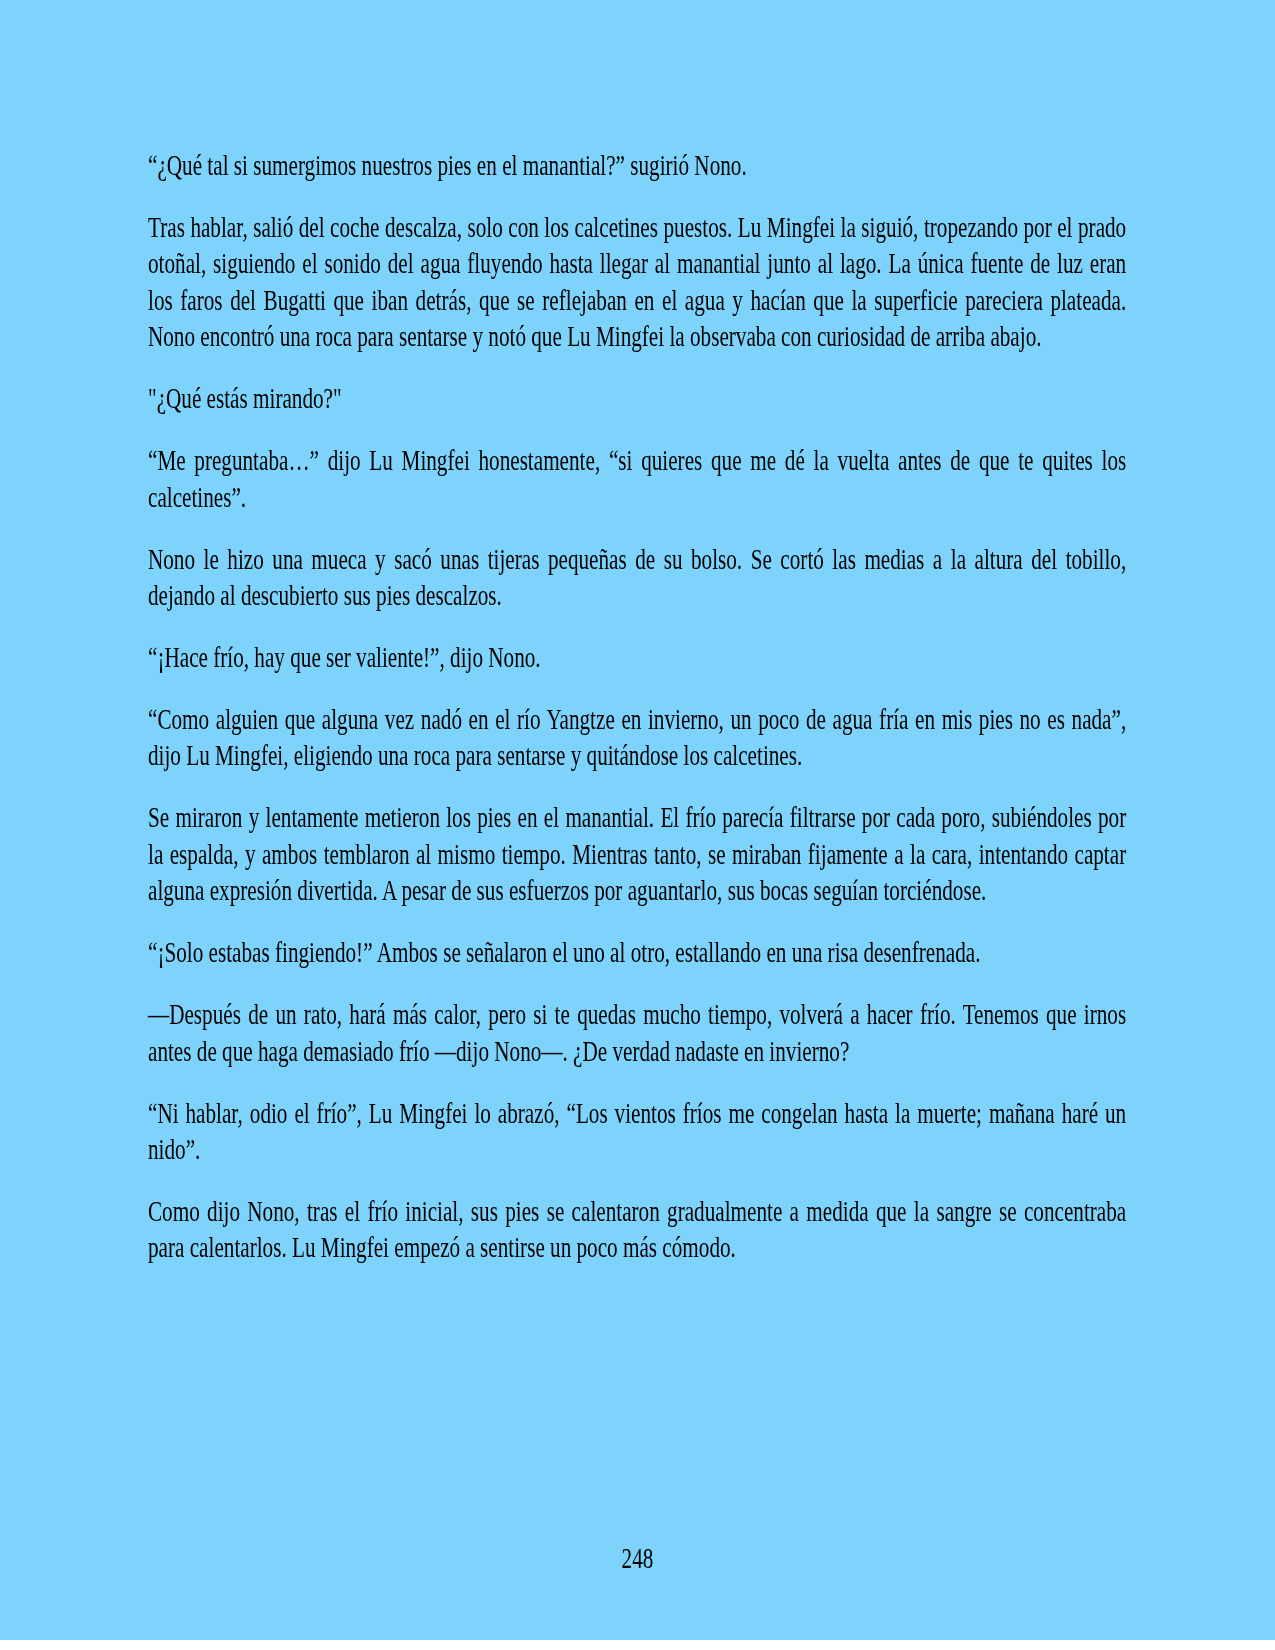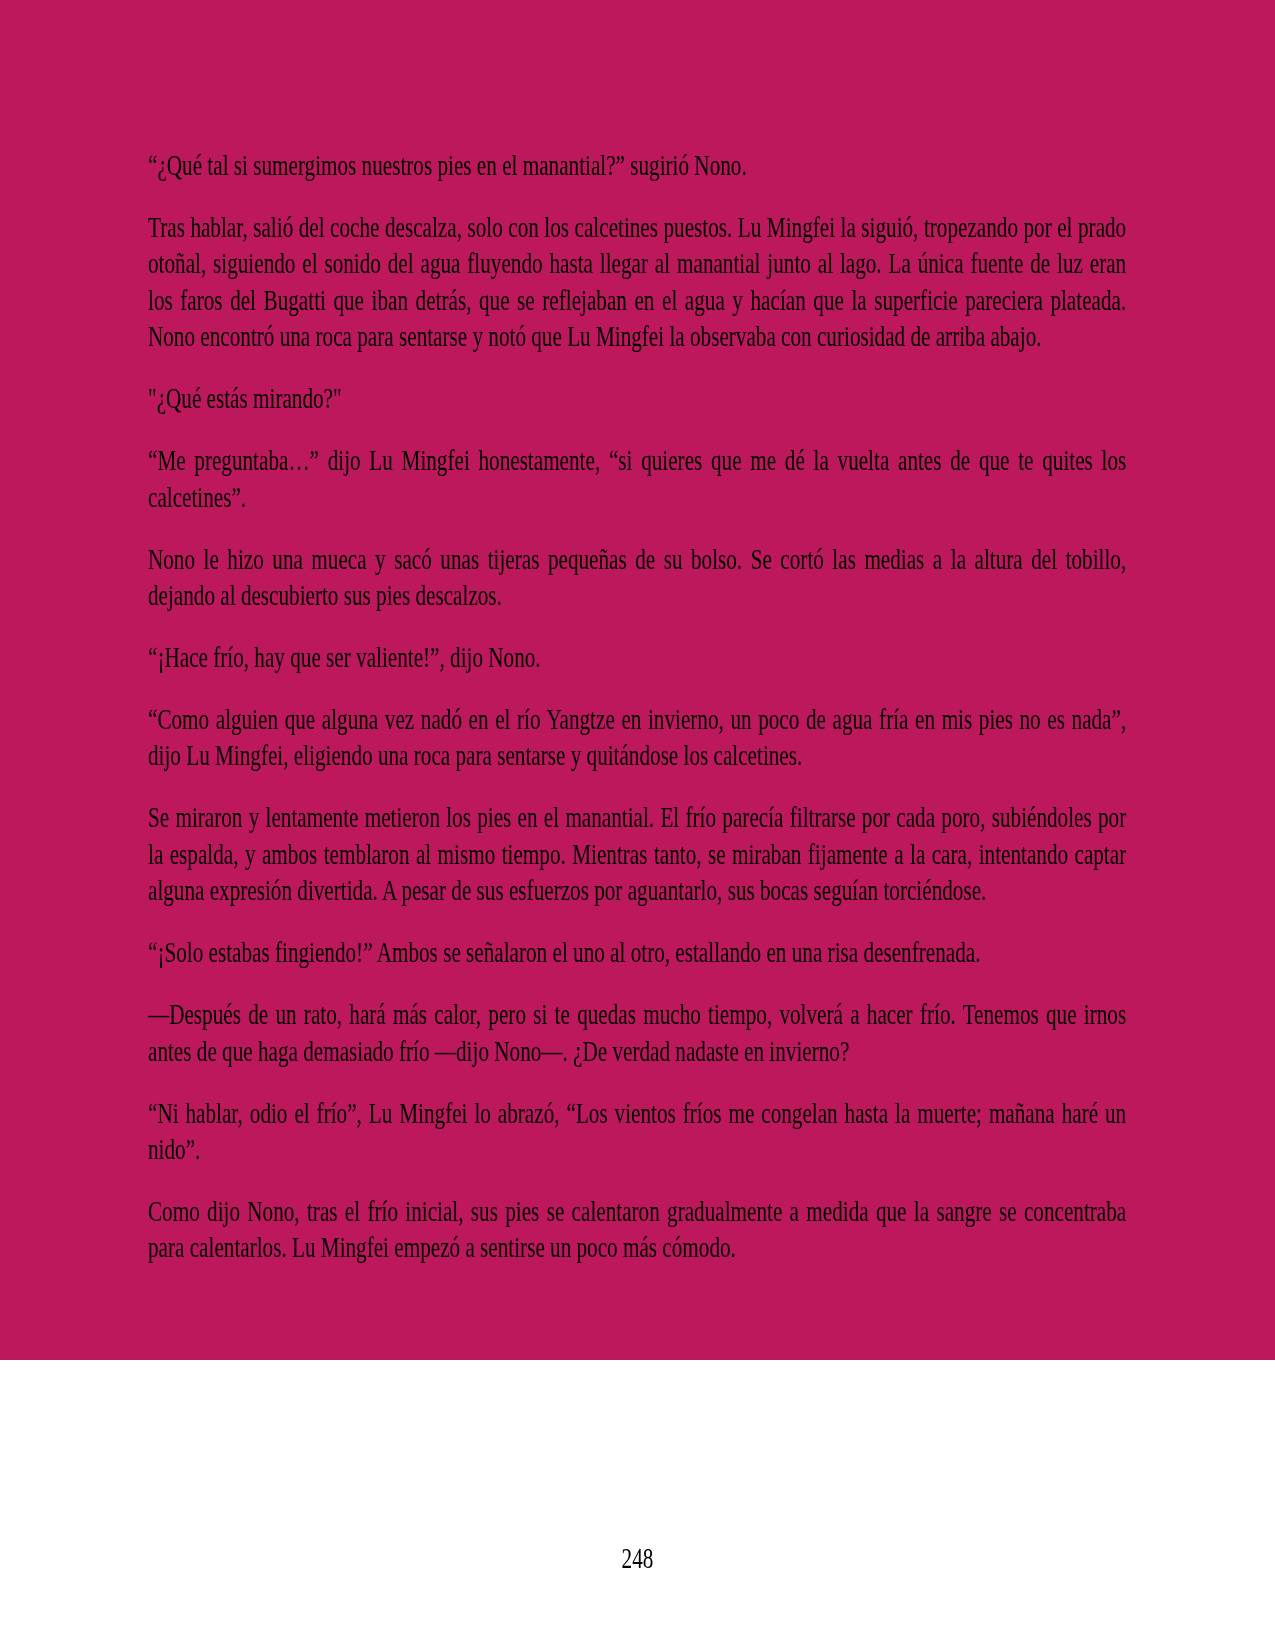--- a/index.html
+++ b/index.html
@@ -13,22 +13,22 @@
     height: 1650px;
     overflow: hidden;
     font-family: "Liberation Serif", "DejaVu Serif", serif;
     color: #000000;
   }
   .page {
     position: absolute;
     left: 0;
     top: 0;
     width: 1275px;
-    height: 1360px;
-    background: #be185d;
+    height: 1640px;
+    background: #7dd3fc;
   }
   
   .text-block {
     position: absolute;
     left: 148px;
     top: 147px;
     width: 1340px;               
     transform: scaleX(0.73);
     transform-origin: 0 0;
     font-size: 29px;

